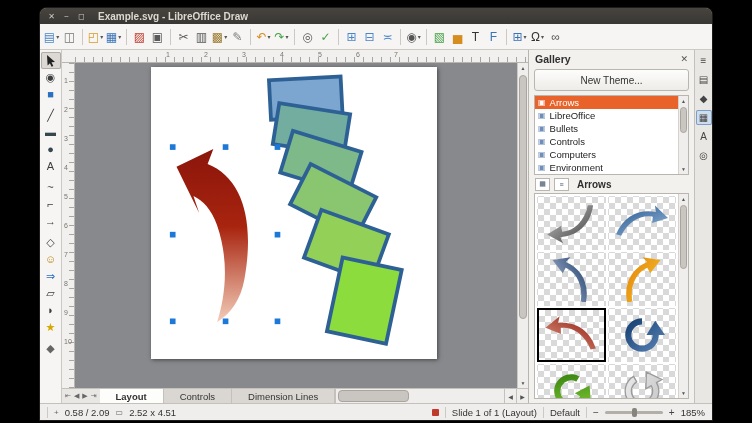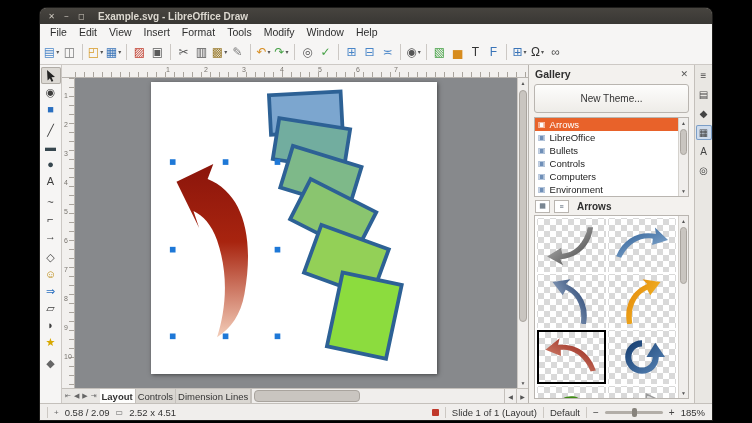--- a/index.html
+++ b/index.html
@@ -39,30 +39,30 @@
   .page svg{width:100%;height:100%;display:block;}
   .vscroll,.g-scroll{background:#f0eeec;display:flex;flex-direction:column;flex:0 0 auto;}
   .vscroll{width:11px;border-left:1px solid #ccc8c4;}
   .g-scroll{width:10px;border-left:1px solid #d5d2cd;}
   .sc-btn{height:10px;display:flex;align-items:center;justify-content:center;font-size:5px;color:#555;}
   .sc-track{flex:1;position:relative;}
   .sc-thumb{position:absolute;left:1px;right:1px;background:#c9c5c0;border:1px solid #a9a49e;border-radius:4px;}
   .tabbar{height:15px;background:#e9e7e4;border-top:1px solid #c4c0bb;display:flex;align-items:stretch;font-size:9.5px;color:#333;flex:0 0 auto;}
   .layer-nav{display:flex;align-items:center;padding:0 3px;gap:3px;font-size:7px;color:#666;}
   .layer-tabs{display:flex;}
-  .tab{padding:0 2px;display:flex;align-items:center;border-right:1px solid #c4c0bb;background:#dad7d2;white-space:nowrap;}
+  .tab{padding:0 16px;display:flex;align-items:center;border-right:1px solid #c4c0bb;background:#dad7d2;white-space:nowrap;}
   .tab.active{background:#fdfdfc;font-weight:bold;}
   .hscroll{flex:1;display:flex;align-items:stretch;}
   .hscroll .track{flex:1;position:relative;background:#f0eeec;border-left:1px solid #c4c0bb;}
   .hscroll .hthumb{position:absolute;top:1px;bottom:1px;left:2px;width:42%;background:#c9c5c0;border:1px solid #a9a49e;border-radius:4px;}
   .hscroll .hbtn{width:12px;display:flex;align-items:center;justify-content:center;font-size:6px;color:#555;background:#f0eeec;border-left:1px solid #c4c0bb;}
   .gallery{width:166px;background:#f3f1ee;border-left:1px solid #b8b4af;display:flex;flex-direction:column;flex:0 0 auto;min-height:0;}
   .g-header{height:18px;display:flex;align-items:center;padding:0 6px;font-size:10.5px;font-weight:bold;color:#2f2f2f;flex:0 0 auto;}
   .g-close{margin-left:auto;font-size:9px;color:#555;font-weight:normal;}
-  .g-newtheme{margin:1px 5px 4px;height:29px;background:linear-gradient(#fdfdfc,#eeece8);border:1px solid #b9b5b0;border-radius:3px;
+  .g-newtheme{margin:1px 5px 4px;height:22px;background:linear-gradient(#fdfdfc,#eeece8);border:1px solid #b9b5b0;border-radius:3px;
     font-size:10px;display:flex;align-items:center;justify-content:center;color:#333;flex:0 0 auto;}
   .g-list{margin:0 5px;background:#fff;border:1px solid #b9b5b0;height:80px;display:flex;flex:0 0 auto;overflow:hidden;}
   .g-list-items{flex:1;}
   .g-item{height:13px;display:flex;align-items:center;gap:4px;font-size:9.5px;padding:0 3px;color:#222;white-space:nowrap;}
   .g-item .ic{font-size:8px;color:#6f8fb8;}
   .g-item.selected{background:#e8622a;color:#fff;}
   .g-item.selected .ic{color:#fff;}
   .g-tools{height:18px;display:flex;align-items:center;padding:0 6px;gap:4px;flex:0 0 auto;}
   .vi{width:15px;height:13px;border:1px solid #b9b5b0;background:#fff;font-size:7px;display:flex;align-items:center;justify-content:center;color:#456;}
   .g-section-title{font-size:10px;font-weight:bold;color:#2f2f2f;margin-left:4px;}
@@ -95,31 +95,20 @@
 
     <div class="titlebar">
       <span class="win-controls">
           <span class="win-btn">✕</span>
           <span class="win-btn">−</span>
           <span class="win-btn">◻</span>
         </span>
       <span class="title-text">Example.svg - LibreOffice Draw</span>
     </div>
 
-    <div class="menubar">
-        <span class="menu-item">File</span>
-        <span class="menu-item">Edit</span>
-        <span class="menu-item">View</span>
-        <span class="menu-item">Insert</span>
-        <span class="menu-item">Format</span>
-        <span class="menu-item">Tools</span>
-        <span class="menu-item">Modify</span>
-        <span class="menu-item">Window</span>
-        <span class="menu-item">Help</span>
-      </div>
 
     <div class="toolbar">
         <span class="tb-icon" style="color:#4a86c8">▤<span class="tb-dd">▾</span></span>
         <span class="tb-icon" style="color:#777777">◫</span>
         <span class="tb-sep"></span>
         <span class="tb-icon" style="color:#d79b28">◰<span class="tb-dd">▾</span></span>
         <span class="tb-icon" style="color:#3a74b8">▦<span class="tb-dd">▾</span></span>
         <span class="tb-sep"></span>
         <span class="tb-icon" style="color:#c03a2b">▨</span>
         <span class="tb-icon" style="color:#5a5a5a">▣</span>

